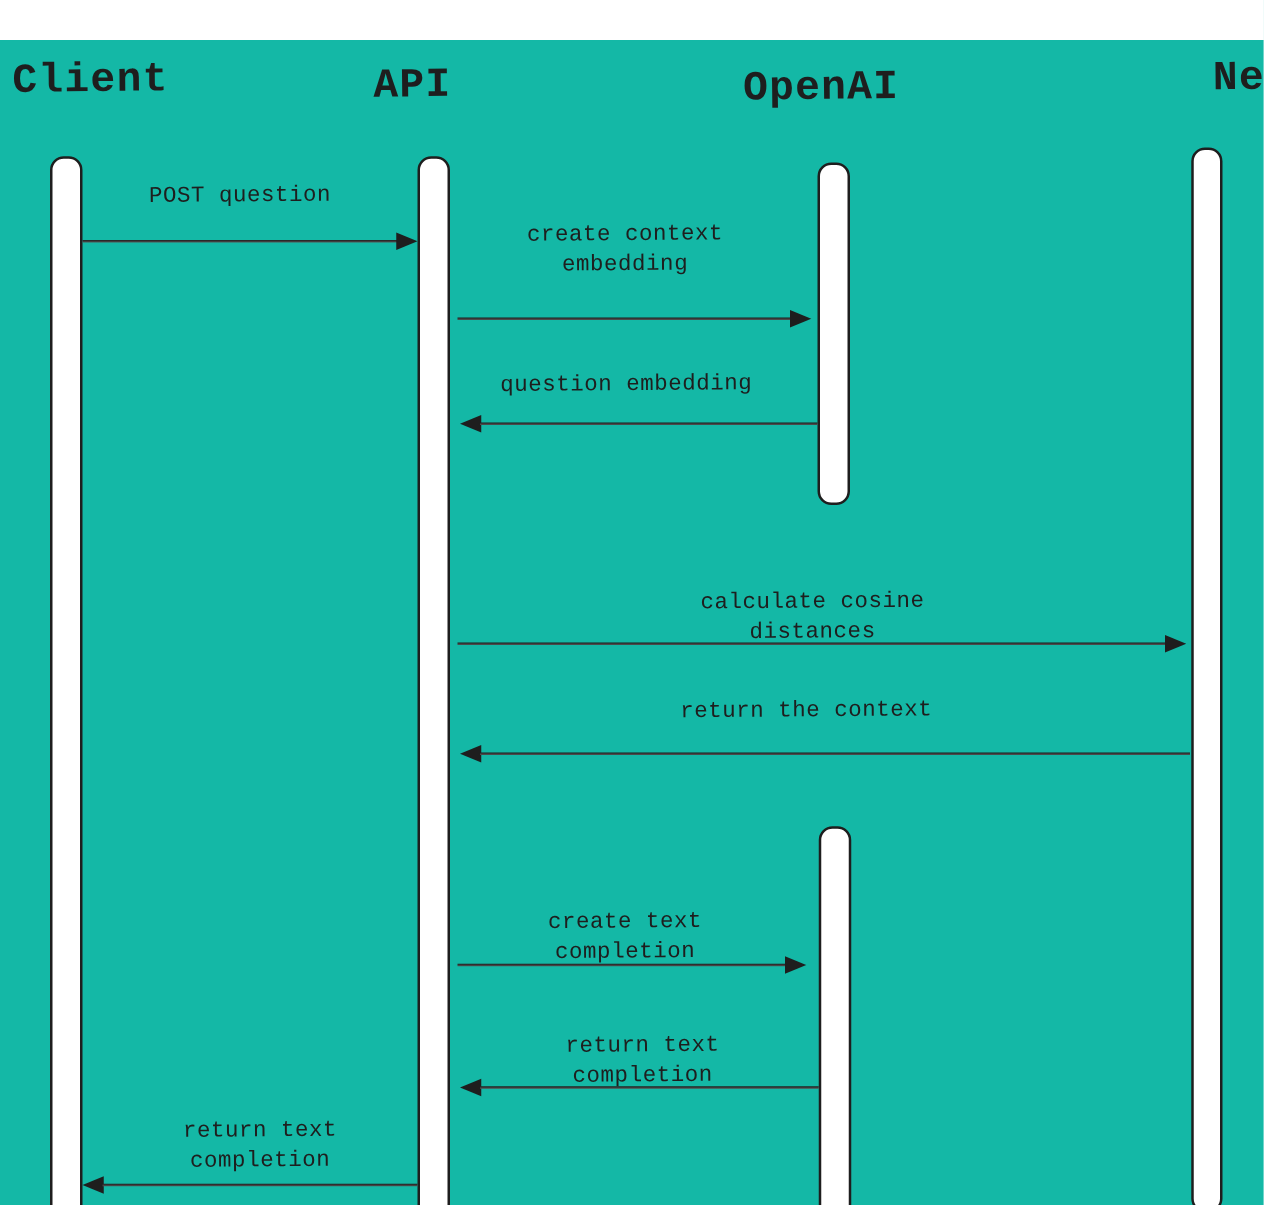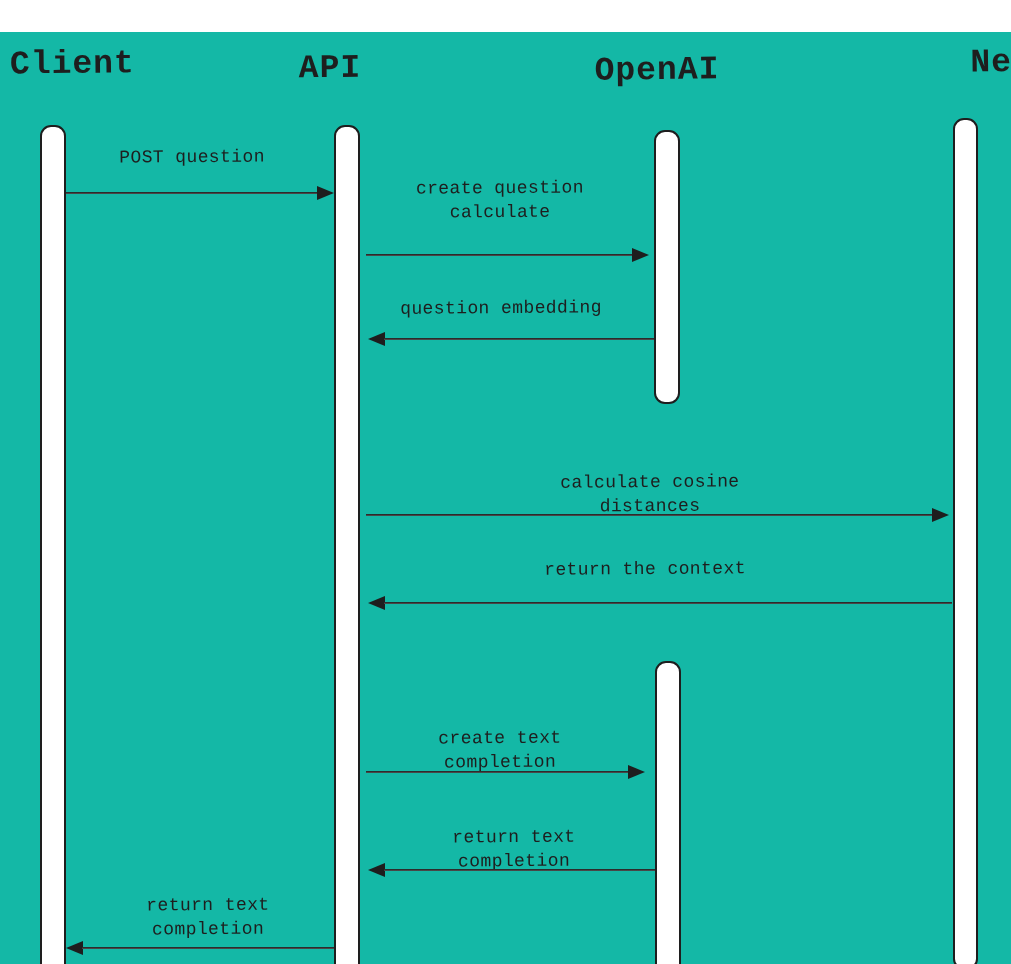--- a/index.html
+++ b/index.html
@@ -73,21 +73,21 @@
   <div class="bar" style="left:655px; top:629px; width:26px; height:325px;"></div>
   <div class="bar" style="left:953px; top:86px; width:25px; height:852px;"></div>
 
   <div>
     <div class="msg-label" style="left:72px; top:113px; width:240px;">POST question</div>
     <div class="msg-line" style="left:66px; top:160px; width:254px;"></div>
     <div class="head-right" style="left:317px; top:154px;"></div>
   </div>
 
   <div>
-    <div class="msg-label" style="left:410px; top:144px; width:180px;">create question calculate</div>
+    <div class="msg-label" style="left:410px; top:144px; width:180px;">create context embedding</div>
     <div class="msg-line" style="left:366px; top:222px; width:268px;"></div>
     <div class="head-right" style="left:632px; top:216px;"></div>
   </div>
 
   <div>
     <div class="msg-label" style="left:381px; top:264px; width:240px;">question embedding</div>
     <div class="head-left" style="left:368px; top:300px;"></div>
     <div class="msg-line" style="left:384px; top:306px; width:270px;"></div>
   </div>
 

